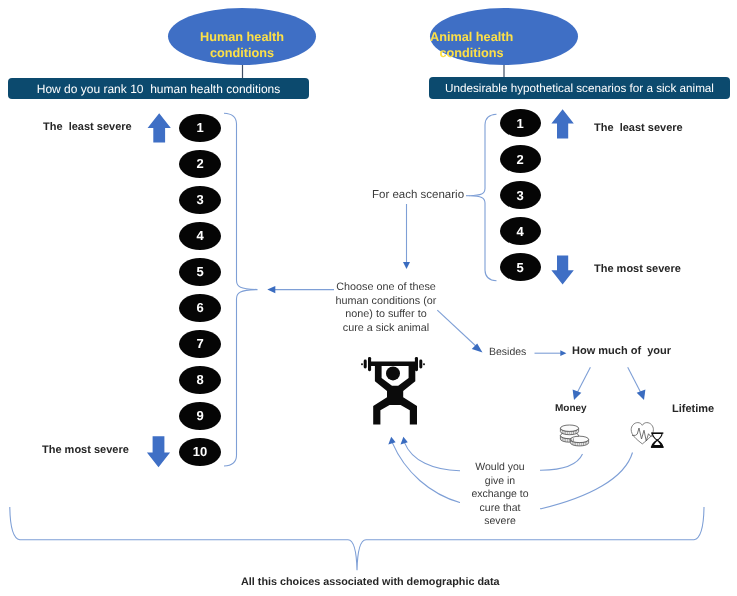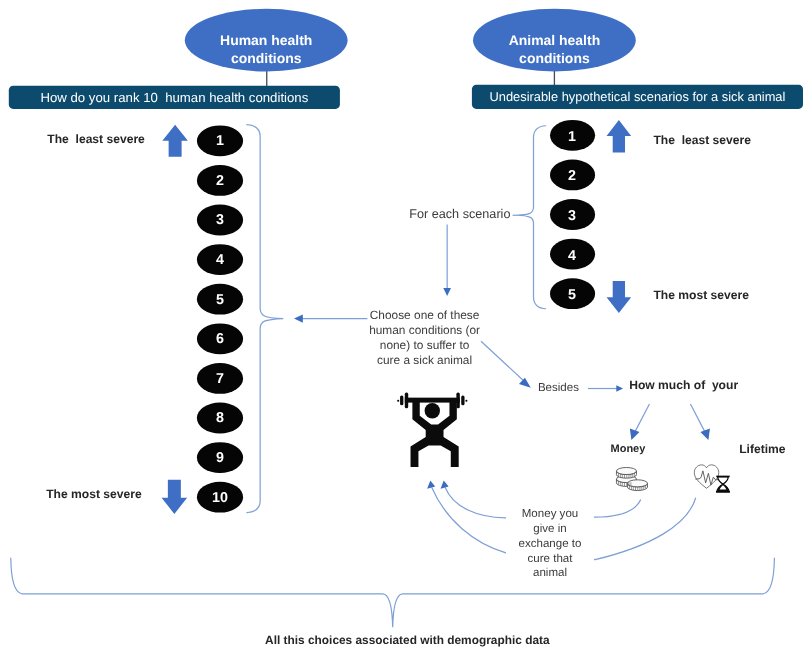--- a/index.html
+++ b/index.html
@@ -2,21 +2,21 @@
 <html><head>
 <meta charset="utf-8">
 <title>Study design flowchart</title>
 <style>
   html,body{margin:0;padding:0;background:#ffffff;}
   body{width:737px;height:596px;overflow:hidden;
        font-family:"Liberation Sans",sans-serif;
        -webkit-font-smoothing:antialiased;text-rendering:geometricPrecision;}
   #stage{position:relative;width:737px;height:596px;background:#ffffff;}
   .abs{position:absolute;}
-  .ttl{color:#ffffff;font-weight:bold;text-align:center;line-height:15.6px;margin-top:18px;}
+  .ttl{color:#fde047;font-weight:bold;text-align:center;line-height:15.6px;margin-top:18px;}
   .bar{background:#0c4a6e;border-radius:4px;color:#ffffff;white-space:pre;
        display:flex;align-items:center;justify-content:center;}
   .ell{background:#050505;border-radius:50%;color:#ffffff;font-weight:bold;
        display:flex;align-items:center;justify-content:center;}
   .lbl{color:#262626;font-weight:bold;white-space:pre;}
   .txt{color:#3b3b3b;text-align:center;}
   svg.layer{position:absolute;left:0;top:0;width:737px;height:596px;
             overflow:visible;pointer-events:none;}
 </style>
 </head>
@@ -77,21 +77,21 @@
 
   <div class="abs" style="left:168px;top:8px;width:148px;height:57px;background:#3f6fc5;border-radius:50%;
               display:flex;align-items:center;justify-content:center;">
     <div class="ttl" style="font-size:12.7px;">
       <span>Human health</span><br>
       <span>conditions</span>
     </div>
   </div>
 
   <div class="abs" style="left:430px;top:8px;width:148px;height:57px;background:#3f6fc5;border-radius:50%;
-              display:flex;align-items:center;justify-content:center;">
+              display:flex;align-items:center;">
     <div class="ttl" style="font-size:12.7px;">
       <span>Animal health</span><br>
       <span>conditions</span>
     </div>
   </div>
 
   <div class="abs bar" style="left:8px;top:78px;width:301px;height:21px;">
     <span style="font-size:12px;">How do you rank 10  human health conditions</span>
   </div>
   <div class="abs bar" style="left:429px;top:77px;width:301px;height:22px;text-align:center;">
@@ -131,25 +131,25 @@
     <span>none) to suffer to</span><br>
     <span>cure a sick animal</span>
   </div>
 
   <div class="abs txt" style="left:489px;top:346px;font-size:10.5px;white-space:nowrap;">Besides</div>
   <div class="abs lbl" style="left:572px;top:345px;font-size:11px;">How much of  your</div>
   <div class="abs lbl" style="left:555px;top:403px;font-size:10px;">Money</div>
   <div class="abs lbl" style="left:628px;top:403px;font-size:11px;padding-left:44px;">Lifetime</div>
 
   <div class="abs txt" style="left:460px;top:459px;width:80px;font-size:10.5px;line-height:13.6px;background:#ffffff;padding-top:2px;padding-bottom:2px;">
-    <span>Money you</span><br>
+    <span>Would you</span><br>
     <span>give in</span><br>
     <span>exchange to</span><br>
     <span>cure that</span><br>
-    <span>animal</span>
+    <span>severe</span>
   </div>
 
   <div class="abs lbl" style="left:241px;top:576px;font-size:10.8px;">All this choices associated with demographic data</div>
 
   <svg class="abs" style="left:359px;top:355px;width:68px;height:70px;" viewBox="0 0 68 70">
     <g fill="#0b0b0b">
 
       <rect x="9.0" y="6.5" width="50" height="4.5"></rect>
 
       <rect x="9.0" y="1.9" width="3.1" height="14.3" rx="1.4"></rect>

